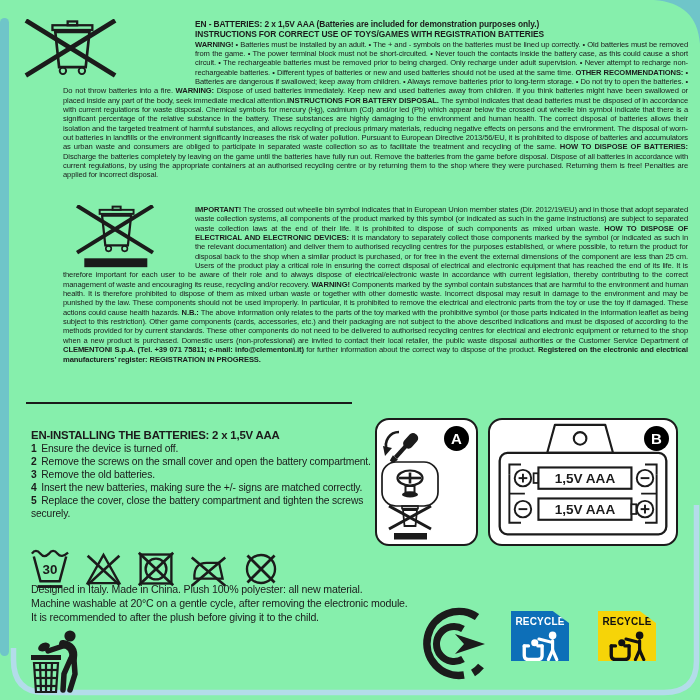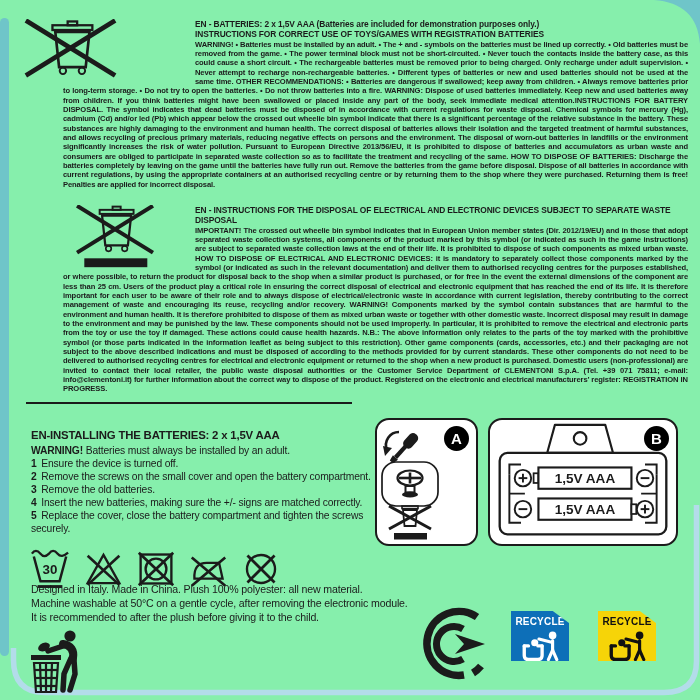--- a/index.html
+++ b/index.html
@@ -5,21 +5,21 @@
   html,body{margin:0;padding:0;background:#fff;}
   .page{position:relative;width:700px;height:700px;background:#86efac;overflow:hidden;
         font-family:"Liberation Sans",sans-serif;color:#1b1b1b;padding-left:30px;}
   svg{display:block;}
   .deco{position:absolute;left:0;top:0;pointer-events:none;}
 
   
   .sec{position:absolute;width:625px;}
   .sec .floatbox{float:left;}
   .hdr{font-weight:bold;font-size:8.4px;line-height:10.3px;letter-spacing:-.1px;}
-  .body-txt{font-size:7.6px;line-height:9.35px;text-align:justify;letter-spacing:-.12px;font-weight:bold;}
+  .body-txt{font-size:7.6px;line-height:9.35px;text-align:justify;letter-spacing:-.12px;}
   .body-txt b{letter-spacing:-.1px;}
 
   .divider{position:absolute;left:26px;top:402px;width:326px;height:2px;background:#1b1b1b;}
 
   
   .install{position:absolute;left:31px;top:429px;width:340px;}
   .install .title{font-weight:bold;font-size:11.4px;line-height:13px;letter-spacing:-.2px;}
   .install .line{font-size:10.3px;line-height:13px;letter-spacing:-.15px;}
   .steps .line b{padding-right:2px;}
 
@@ -81,29 +81,27 @@
         <rect x="49" y="2" width="10" height="4" fill="none" stroke="#1b1b1b" stroke-width="2.4"></rect>
         <rect x="33" y="6" width="42" height="5" fill="none" stroke="#1b1b1b" stroke-width="2.4"></rect>
         <polygon points="36,13 72,13 68,50 40,50" fill="none" stroke="#1b1b1b" stroke-width="2.8"></polygon>
         <circle cx="44" cy="54" r="3.4" fill="none" stroke="#1b1b1b" stroke-width="2"></circle>
         <circle cx="64" cy="54" r="3.4" fill="none" stroke="#1b1b1b" stroke-width="2"></circle>
         <line x1="5" y1="1" x2="99" y2="59" stroke="#1b1b1b" stroke-width="5"></line>
         <line x1="99" y1="1" x2="5" y2="59" stroke="#1b1b1b" stroke-width="5"></line>
         <rect x="14" y="66" width="78" height="11" fill="#1b1b1b"></rect>
       </svg>
     </div>
-    <div class="hdr">EN - INSTRUCTIONS FOR THE DISPOSAL OF ELECTRICAL AND ELECTRONIC DEVICES SUBJECT TO SEPARATE WASTE DISPOSAL</div>
     <div class="body-txt"><b>IMPORTANT!</b><span> The crossed out wheelie bin symbol indicates that in European Union member states (Dir. 2012/19/EU) and in those that adopt separated waste collection systems, all components of the product marked by this symbol (or indicated as such in the game instructions) are subject to separated waste collection laws at the end of their life. It is prohibited to dispose of such components as mixed urban waste. </span><b>HOW TO DISPOSE OF ELECTRICAL AND ELECTRONIC DEVICES:</b><span> it is mandatory to separately collect those components marked by the symbol (or indicated as such in the relevant documentation) and deliver them to authorised recycling centres for the purposes established, or where possible, to return the product for disposal back to the shop when a similar product is purchased, or for free in the event the external dimensions of the component are less than 25 cm. Users of the product play a critical role in ensuring the correct disposal of electrical and electronic equipment that has reached the end of its life. It is therefore important for each user to be aware of their role and to always dispose of electrical/electronic waste in accordance with current legislation, thereby contributing to the correct management of waste and encouraging its reuse, recycling and/or recovery. </span><b>WARNING!</b><span> Components marked by the symbol  contain substances that are harmful to the environment and human health. It is therefore prohibited to dispose of them as mixed urban waste or together with other domestic waste. Incorrect disposal may result in damage to the environment and may be punished by the law. These components should not be used improperly. In particular, it is prohibited to remove the electrical and electronic parts from the toy or use the toy if damaged. These actions could cause health hazards. </span><b>N.B.:</b><span> The above information only relates to the parts of the toy marked with the prohibitive symbol (or those parts indicated in the information leaflet as being subject to this restriction). Other game components (cards, accessories, etc.) and their packaging are not subject to the above described indications and must be disposed of according to the methods provided for by current standards. These other components do not need to be delivered to authorised recycling centres for electrical and electronic equipment or returned to the shop when a new product is purchased. Domestic users (non-professional) are invited to contact their local retailer, the public waste disposal authorities or the Customer Service Department of </span><b>CLEMENTONI S.p.A. (Tel. +39 071 75811; e-mail: info@clementoni.it)</b><span> for further information about the correct way to dispose of the product. </span><b>Registered on the electronic and electrical manufacturers’ register: REGISTRATION IN PROGRESS.</b></div>
   </div>
 
   <div class="divider"></div>
 
   <div class="install">
     <div class="title">EN-INSTALLING THE BATTERIES: 2 x 1,5V AAA</div>
-    <div class="line" style="margin-top:2px;"><b>WARNING!</b><span> Batteries must always be installed by an adult.</span></div>
     <div class="steps">
       <div class="line"><b>1</b><span> Ensure the device is turned off.</span></div>
       <div class="line"><b>2</b><span> Remove the screws on the small cover and open the battery compartment.</span></div>
       <div class="line"><b>3</b><span> Remove the old batteries.</span></div>
       <div class="line"><b>4</b><span> Insert the new batteries, making sure the +/- signs are matched correctly.</span></div>
       <div class="line"><b>5</b><span> Replace the cover, close the battery compartment and tighten the screws securely.</span></div>
     </div>
   </div>
 
   <div class="diagbox boxA">
@@ -198,21 +196,21 @@
     </svg>
     <svg width="38" height="42" viewBox="0 0 42 44">
       <circle cx="21" cy="22" r="15.5" fill="none" stroke="#1b1b1b" stroke-width="2.6"></circle>
       <line x1="6" y1="7" x2="36" y2="37" stroke="#1b1b1b" stroke-width="3"></line>
       <line x1="36" y1="7" x2="6" y2="37" stroke="#1b1b1b" stroke-width="3"></line>
     </svg>
   </div>
 
   <div class="credits">
     <div>Designed in Italy. Made in China. Plush 100% polyester: all new material.</div>
-    <div>Machine washable at 50°C on a gentle cycle, after removing the electronic module.</div>
+    <div>Machine washable at 20°C on a gentle cycle, after removing the electronic module.</div>
     <div>It is recommended to after the plush before giving it to the child.</div>
   </div>
 
   <div class="bottom">
     <svg width="52" height="64" viewBox="0 0 52 64">
       <rect x="1" y="25" width="30" height="5" fill="#1b1b1b"></rect>
       <g stroke="#1b1b1b" stroke-width="2.2" fill="none">
         <polygon points="4,33 28,33 26,62 6,62"></polygon>
         <line x1="10" y1="33" x2="11" y2="62"></line>
           <line x1="16" y1="33" x2="16" y2="62"></line>

